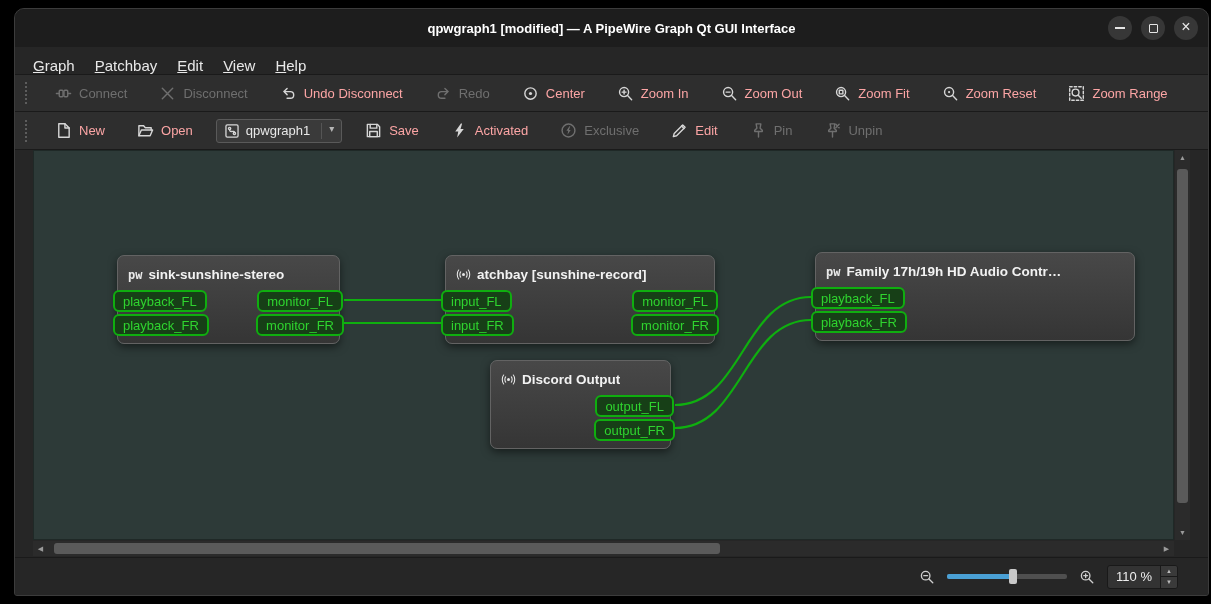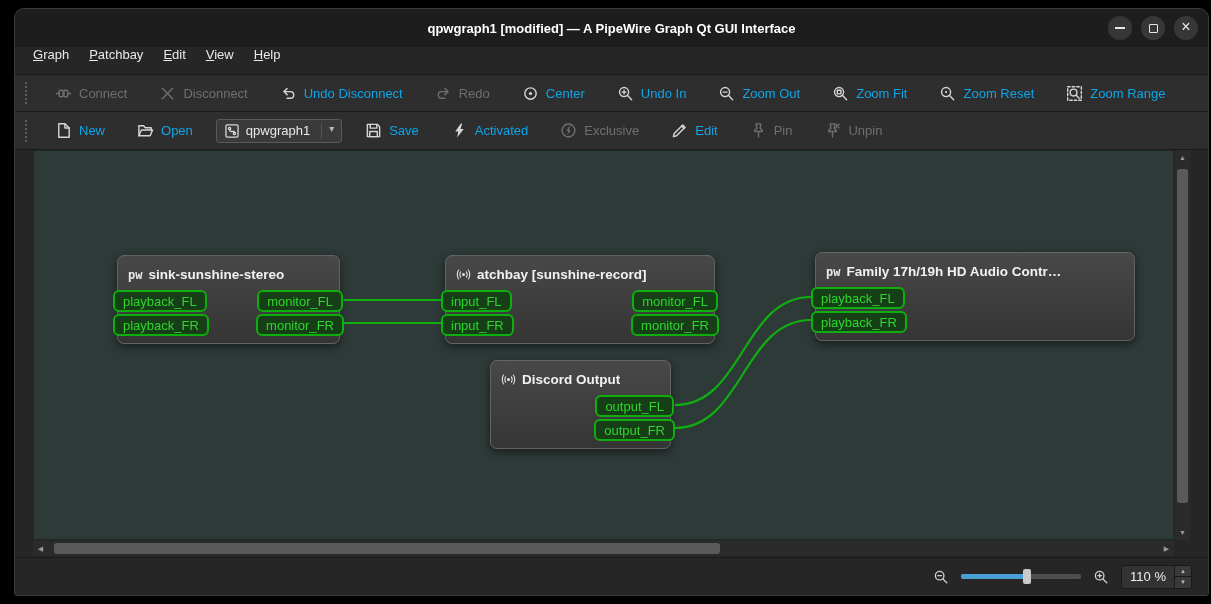--- a/index.html
+++ b/index.html
@@ -16,29 +16,29 @@
   .win-controls { position:absolute; right:10px; top:0; bottom:0; display:flex; align-items:center; gap:9px; }
   .wbtn { width:24px; height:24px; border-radius:50%; background:#373737;
     display:flex; align-items:center; justify-content:center; }
   .glyph-minimize { width:10px; height:2px; background:#e6e6e6; display:block; }
   .glyph-maximize { width:9px; height:9px; border:1.5px solid #e6e6e6; border-radius:1px; display:block; }
   .glyph-close { color:#e9e9e9; font-size:16px; line-height:1; margin-top:-2px; }
 
   
   .menubar { height:28px; flex:0 0 auto; background:#262626; border-bottom:1px solid #1a1a1a;
     display:flex; align-items:stretch; padding-left:8px; }
-  .menu-item { color:#e8e8e8; font-size:13px; padding:0 10px; display:flex; align-items:flex-start; }
+  .menu-item { color:#e8e8e8; font-size:15px; padding:0 10px; display:flex; align-items:flex-end; }
 
   
   .toolbar { flex:0 0 auto; background:#2e2e2e; border-bottom:1px solid #1a1a1a;
     display:flex; align-items:center; gap:14px; padding:0 10px; }
   .toolbar.t1 { height:37px; }
   .toolbar.t2 { height:38px; }
   .grip { width:5px; height:22px; border-left:2px dotted #5d5d5d; margin-right:2px; }
-  .tb-btn { display:flex; align-items:center; gap:7px; color:#0ea5e9; font-size:13px;
+  .tb-btn { display:flex; align-items:center; gap:7px; color:#fca5a5; font-size:13px;
     padding:5px 9px; border-radius:4px; white-space:nowrap; }
   .tb-btn.disabled { color:#6f6f6f; }
   .ic { width:17px; height:17px; fill:none; stroke:currentColor; stroke-width:1.5;
     stroke-linecap:round; stroke-linejoin:round; color:#d6d6d6; flex:0 0 auto; }
   .tb-btn.disabled .ic { color:#6f6f6f; }
   .combo { display:flex; gap:6px; background:#3a3a3a; border:1px solid #5a5a5a;
     border-radius:3px; padding:3px 7px; color:#e8e8e8; font-size:13px; }
   .combo .ic { width:16px; height:16px; }
   .combo-arrow { color:#b5b5b5; font-size:10px; margin-left:5px; padding-left:7px; border-left:1px solid #555; }
 
@@ -74,21 +74,21 @@
   .sb-arrow { color:#9a9a9a; font-size:7px; display:flex; align-items:center; justify-content:center; }
   .vsb .sb-arrow { height:15px; }
   .hsb .sb-arrow { width:15px; }
   .sb-track { flex:1; position:relative; }
   .sb-handle { position:absolute; background:#5a5a5a; border-radius:3px; }
   .sb-handle.v { left:2px; right:2px; }
   .sb-handle.h { top:2px; bottom:2px; }
 
   
   .statusbar { height:38px; flex:0 0 auto; background:#262626; border-top:1px solid #1a1a1a;
-    display:flex; align-items:center; justify-content:flex-end; gap:12px; padding:0 16px 0 14px; }
+    display:flex; align-items:center; justify-content:flex-end; gap:12px; padding:0 30px 0 14px; }
   .sbic { width:16px; height:16px; color:#cfcfcf; }
   .slider { width:120px; height:5px; background:#4f4f4f; border-radius:2px; position:relative; }
   .slider-fill { position:absolute; left:0; top:0; bottom:0; background:#4aa0d5; border-radius:2px; }
   .slider-thumb { position:absolute; top:-5px; width:8px; height:15px; background:#c9c9c9;
     border-radius:2px; transform:translateX(-50%); }
   .spin { display:flex; align-items:stretch; background:#333333; border:1px solid #191919;
     border-radius:3px; height:24px; overflow:hidden; }
   .spin-val { color:#eeeeee; font-size:13px; display:flex; align-items:center; padding:0 8px; }
   .spin-btns { display:flex; flex-direction:column; border-left:1px solid #191919; }
   .spin-btn { flex:1; width:16px; display:flex; align-items:center; justify-content:center;
@@ -255,21 +255,21 @@
       <div class="tb-btn">
         <svg class="ic " viewBox="0 0 18 18">
           <use href="#i-center"></use>
         </svg>
         <span class="tb-label">Center</span>
       </div>
       <div class="tb-btn">
         <svg class="ic " viewBox="0 0 18 18">
           <use href="#i-zoom-in"></use>
         </svg>
-        <span class="tb-label">Undo In</span>
+        <span class="tb-label">Zoom In</span>
       </div>
       <div class="tb-btn">
         <svg class="ic " viewBox="0 0 18 18">
           <use href="#i-zoom-out"></use>
         </svg>
         <span class="tb-label">Zoom Out</span>
       </div>
       <div class="tb-btn">
         <svg class="ic " viewBox="0 0 18 18">
           <use href="#i-zoom-fit"></use>

